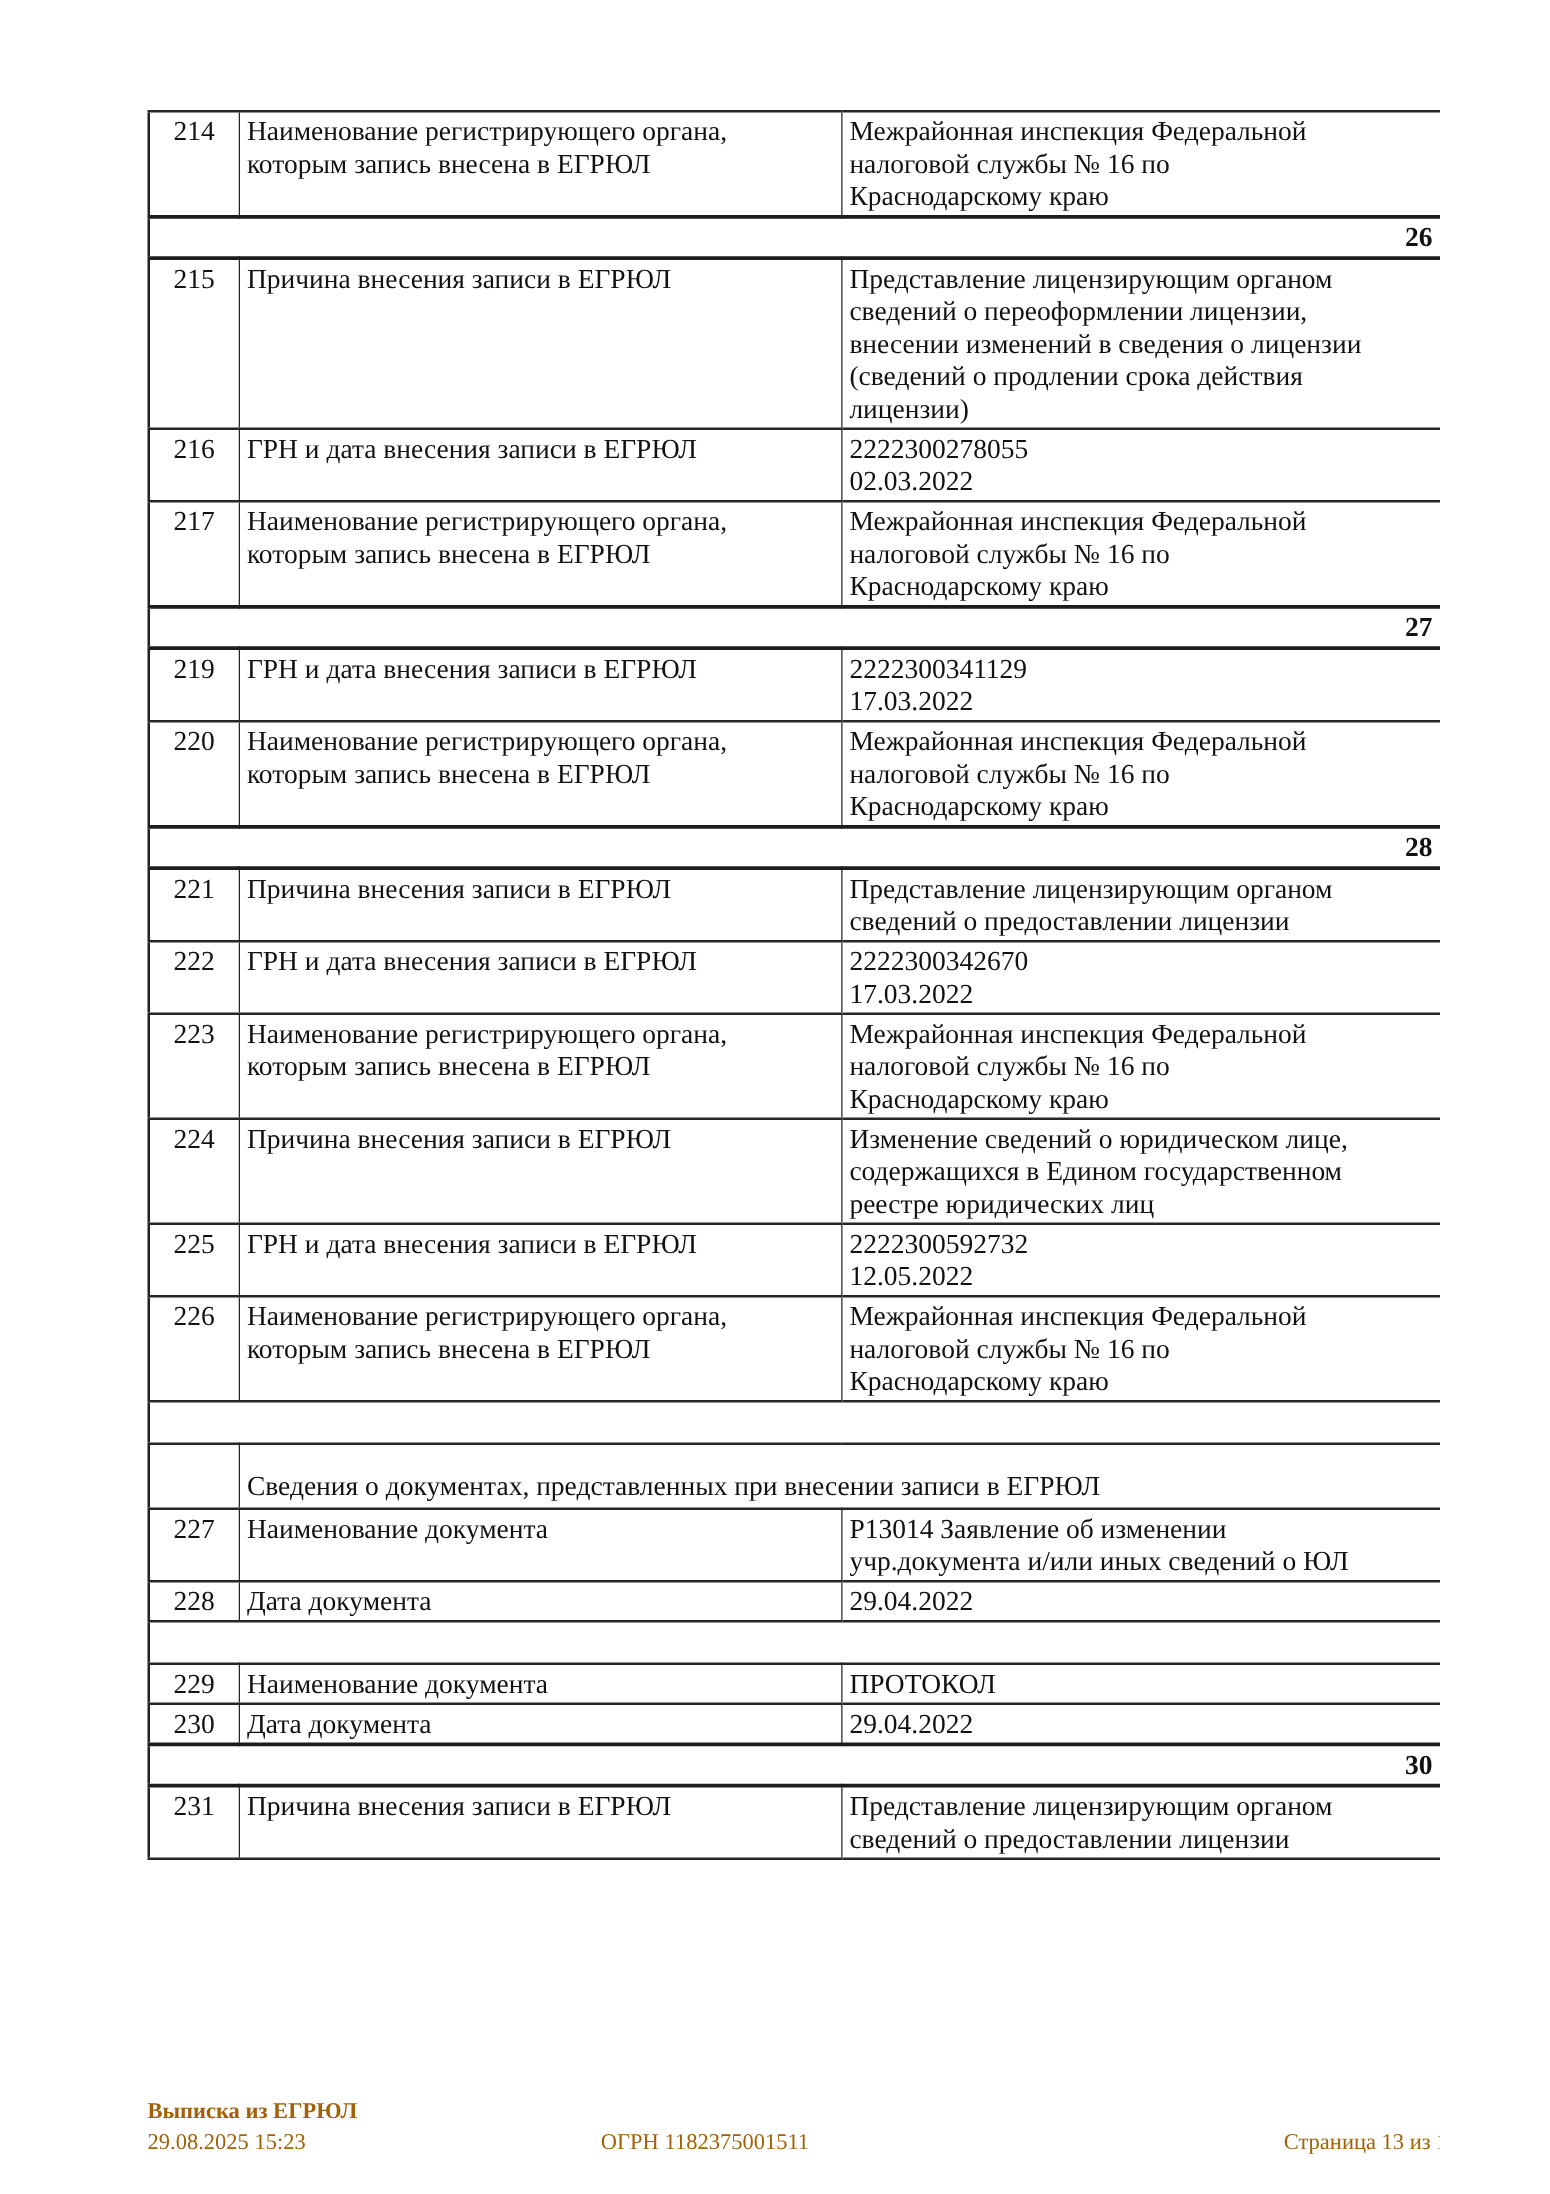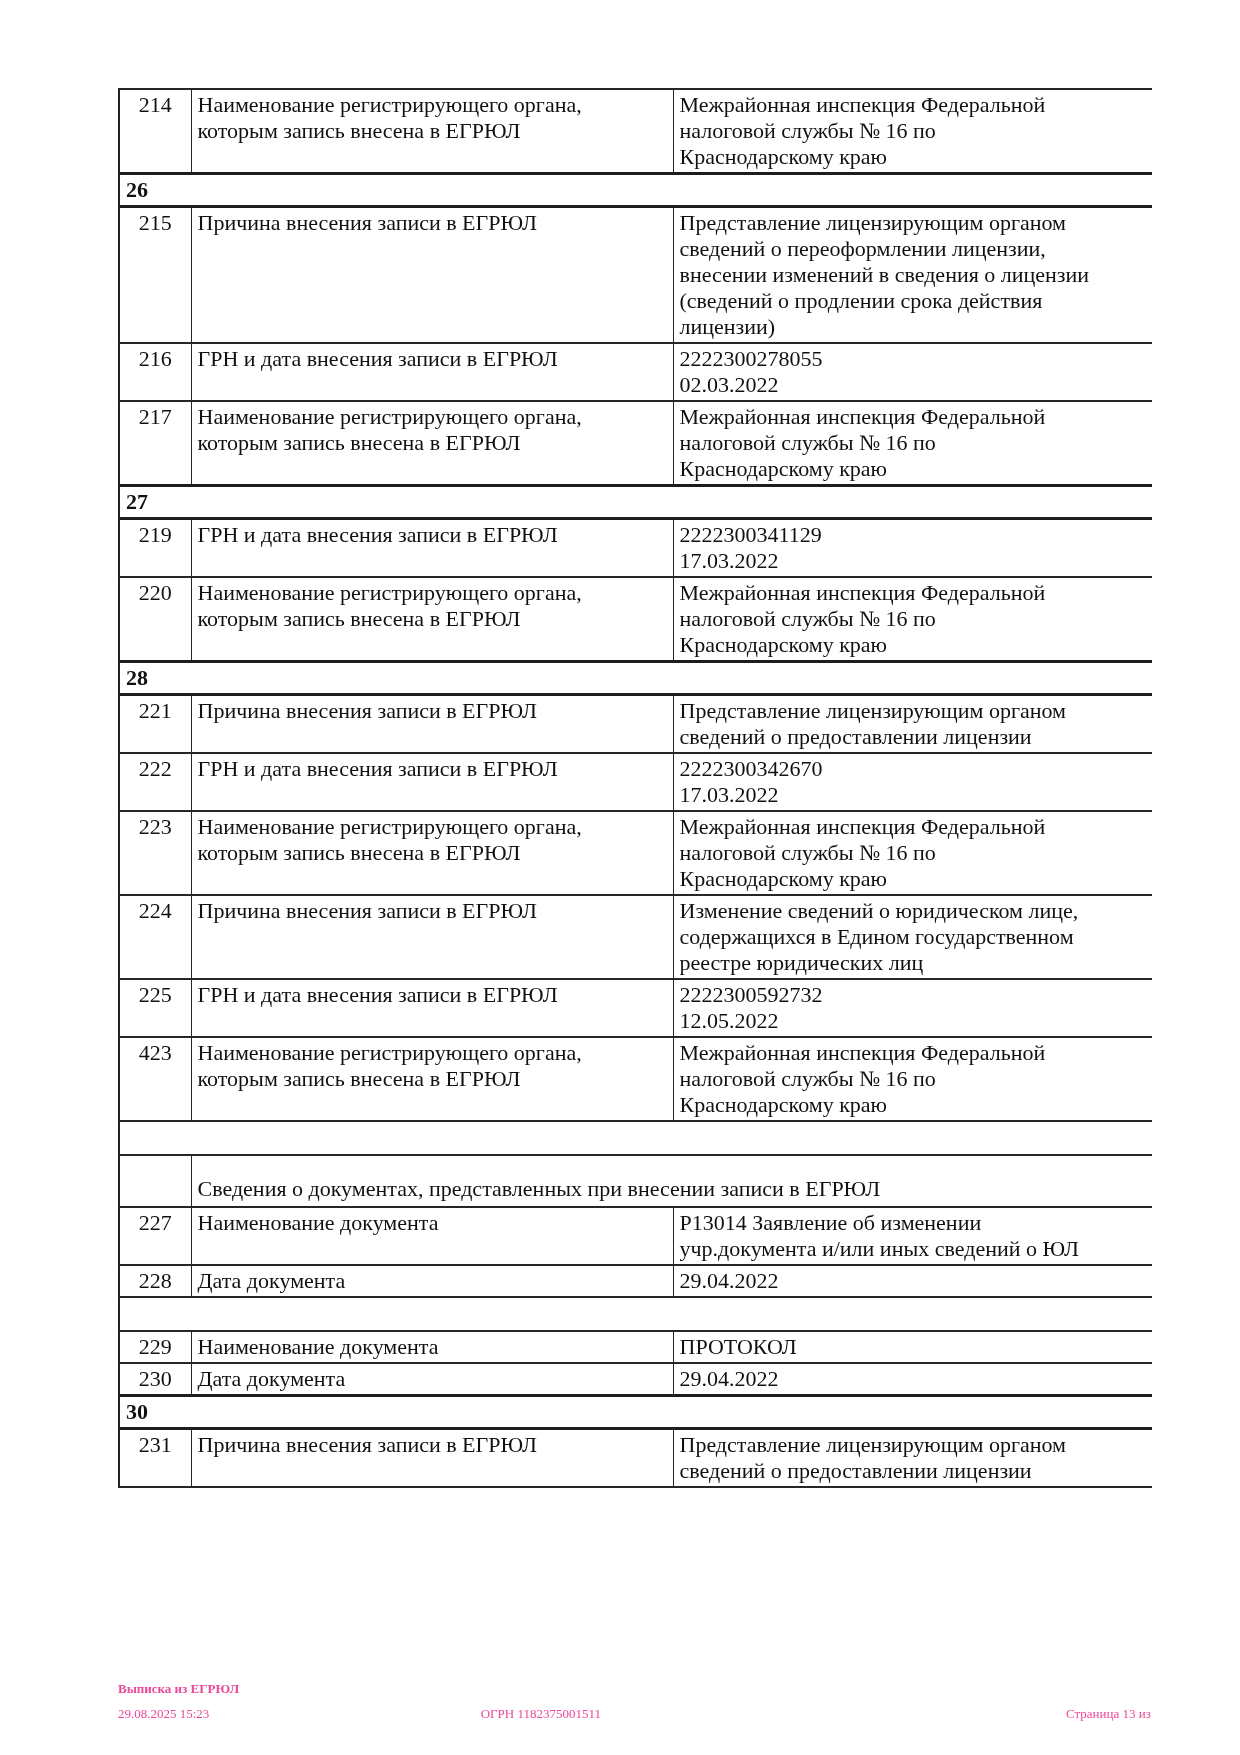--- a/index.html
+++ b/index.html
@@ -33,21 +33,21 @@
     padding:2px 6px 2px 6px;
     white-space:pre-line;
     overflow:hidden;
   }
   td.num{
     text-align:center;
     padding-left:2px;
     padding-right:2px;
   }
   tr.r-section td{
-    text-align:left;
+    text-align:right;
     font-weight:bold;
     border-top:3px solid #1d1d1d;
     border-bottom:3px solid #1d1d1d;
     padding-top:2px;
     padding-bottom:2px;
     margin-top:32px;
   }
   tr.r-empty td{
     height:32px;
     padding:0;
@@ -56,23 +56,23 @@
     padding-top:20px;
     padding-bottom:4px;
   }
   .footer{
     position:absolute;
     left:118px;
     top:1676px;
     width:1049px;
     display:flex;
     align-items:flex-end;
-    font-size:13px;
+    font-size:18px;
     line-height:25px;
-    color:#ec4899;
+    color:#a16207;
     gap:39px;
   }
   .footer .f-left{flex:1;text-align:left;}
   .footer .f-center{flex:1;text-align:left;}
   .footer .f-right{flex:1;text-align:right;}
   .footer .doc-type{font-weight:bold;}
 </style>
 </head>
 <body>
 
@@ -166,21 +166,21 @@
 содержащихся в Едином государственном
 реестре юридических лиц</td>
         </tr>
         <tr class="r-data">
           <td class="num">225</td>
           <td class="label">ГРН и дата внесения записи в ЕГРЮЛ</td>
           <td class="value">2222300592732
 12.05.2022</td>
         </tr>
         <tr class="r-data">
-          <td class="num">423</td>
+          <td class="num">226</td>
           <td class="label">Наименование регистрирующего органа,
 которым запись внесена в ЕГРЮЛ</td>
           <td class="value">Межрайонная инспекция Федеральной
 налоговой службы № 16 по
 Краснодарскому краю</td>
         </tr>
         <tr class="r-empty">
           <td colspan="3"></td>
         </tr>
         <tr class="r-subheader">

